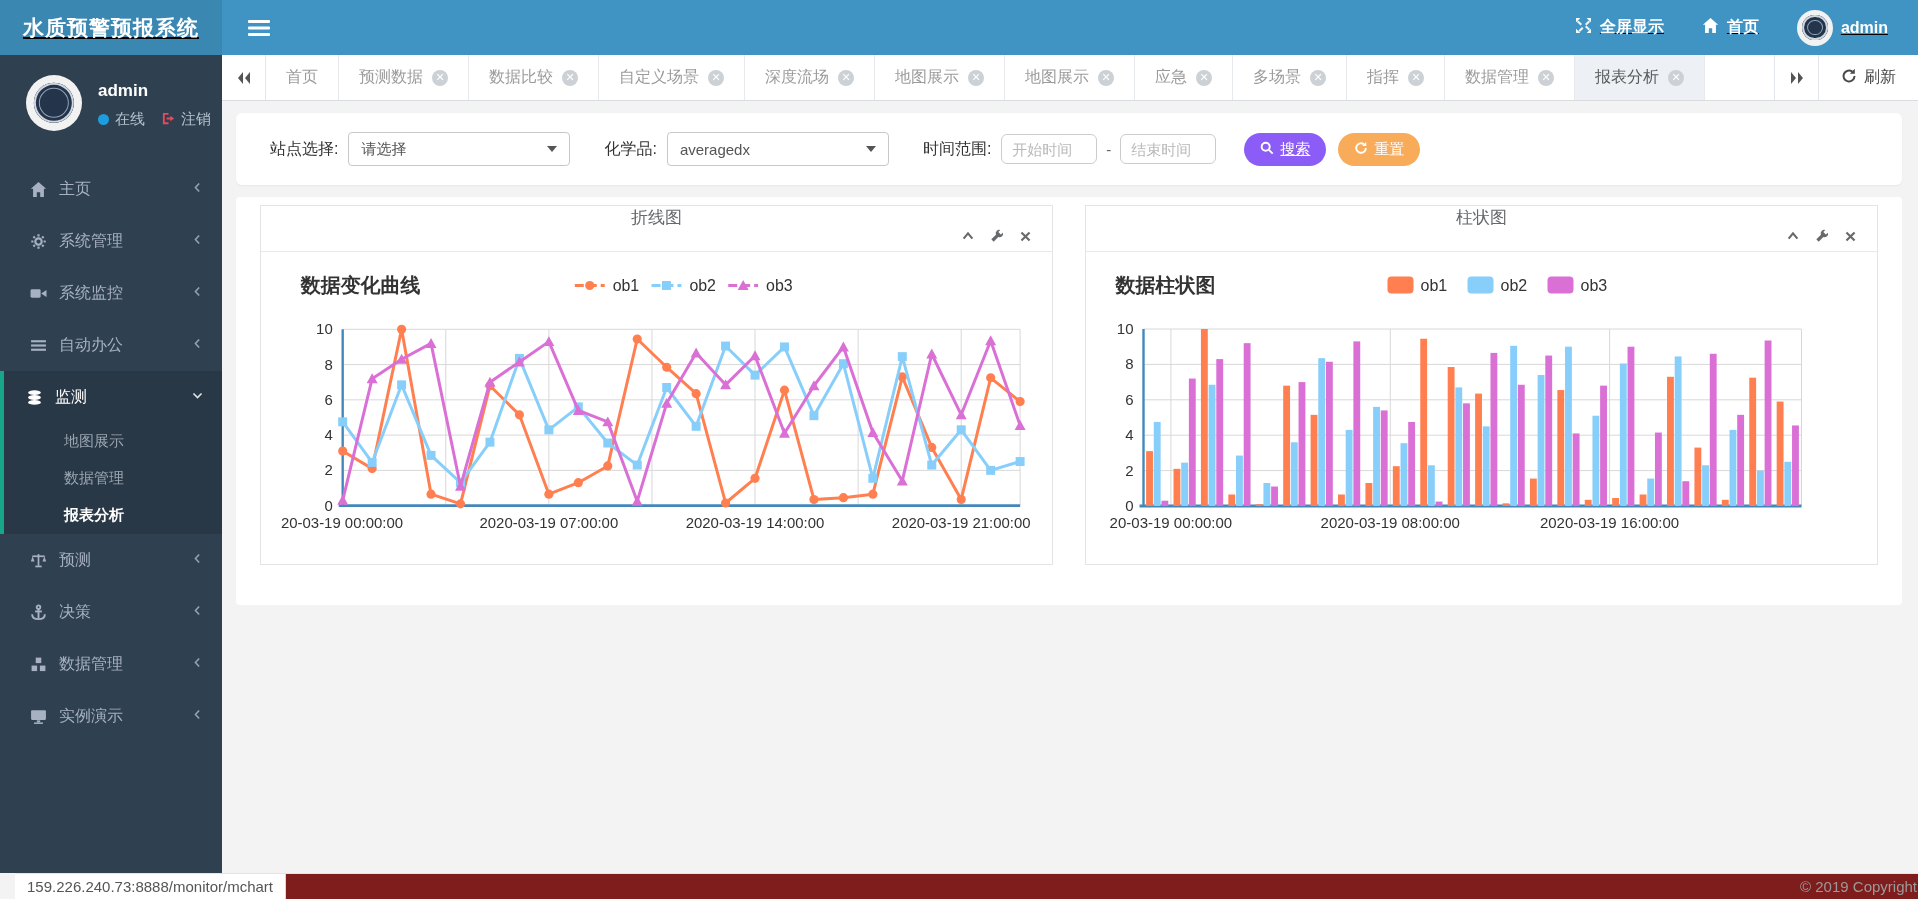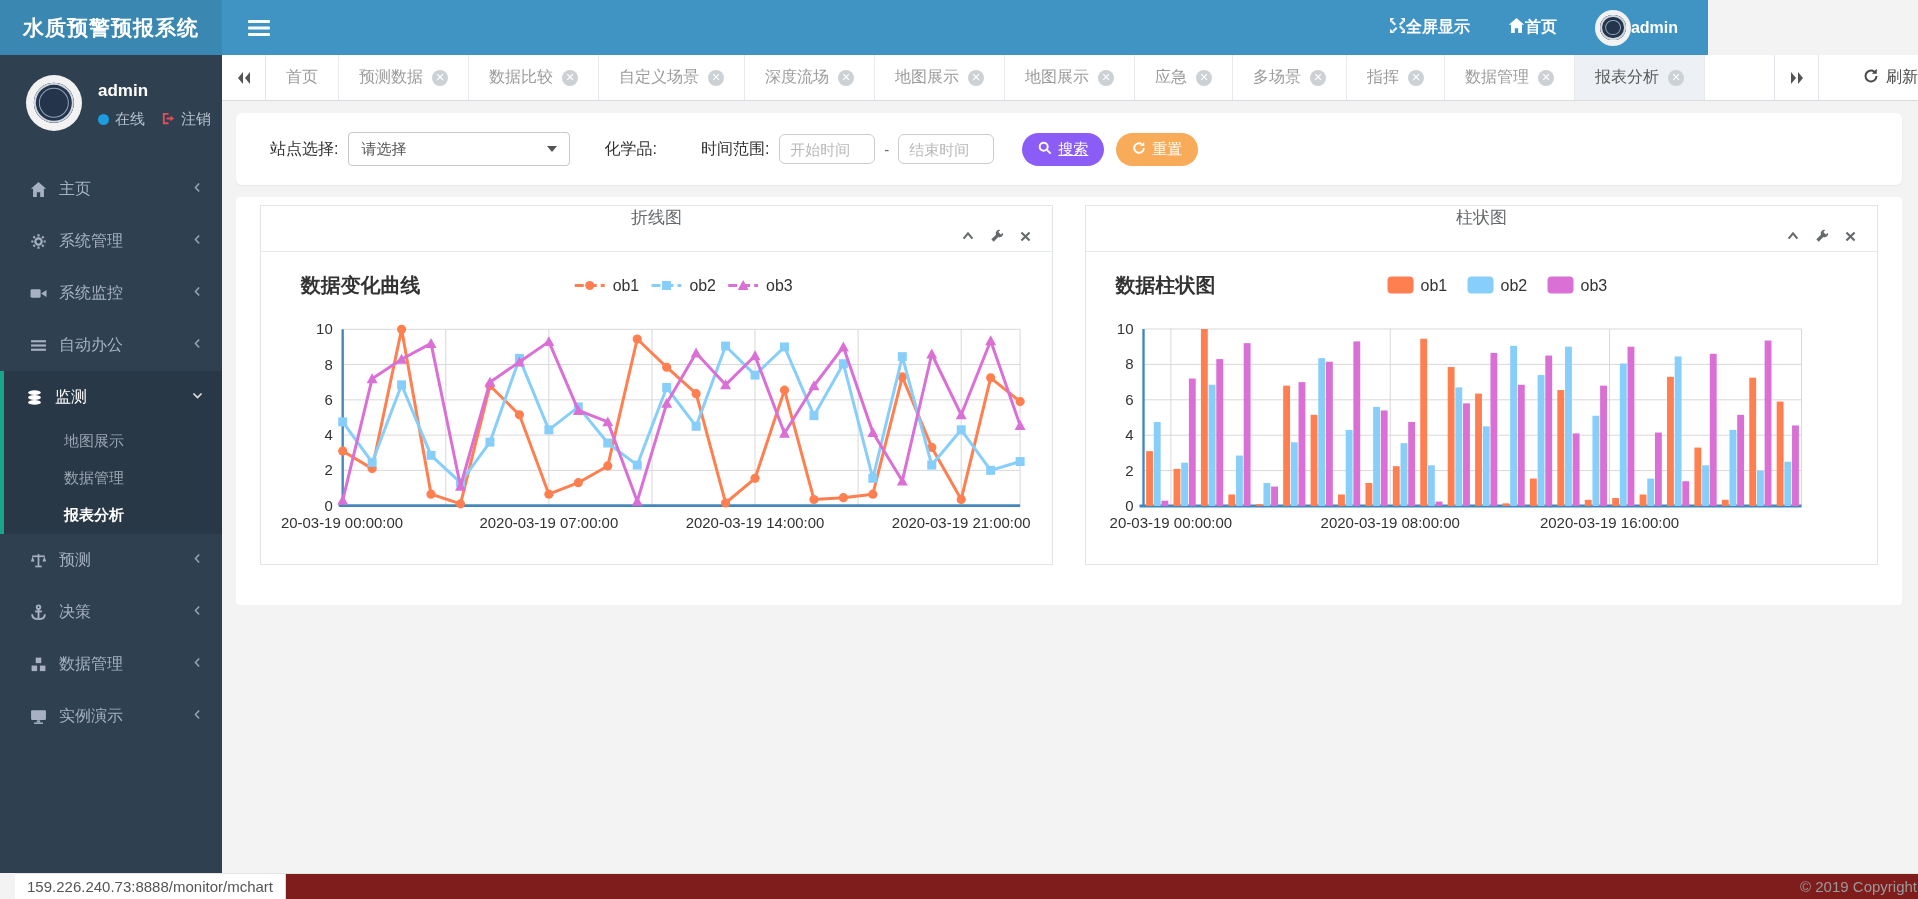--- a/index.html
+++ b/index.html
@@ -1,26 +1,26 @@
 <!DOCTYPE html>
 <html><head>
 <meta charset="utf-8">
 <style>
   * { margin:0; padding:0; box-sizing:border-box; }
   html,body { width:1918px; height:899px; overflow:hidden;
     font-family:"Liberation Sans","DejaVu Sans",sans-serif; background:#f3f3f4; }
 
   
-  .topbar { position:absolute; left:0; top:0; width:1708px; height:55px; display:flex; z-index:30; }
+  .topbar { position:absolute; left:0; top:0; width:1918px; height:55px; display:flex; z-index:30;text-decoration:underline; }
   .logo { width:222px; height:55px; background:#3a87b2; color:#fff; font-size:21px; font-weight:bold;
     display:flex; align-items:center; justify-content:center; letter-spacing:1px; }
   .nav { flex:1; background:#4094c4; display:flex; align-items:center; color:#fff; }
   .hamburger { margin-left:26px; cursor:pointer; display:flex; align-items:center; }
   .nav-right { margin-left:auto; display:flex; align-items:center; gap:38px; padding-right:30px; }
-  .nav-link { display:flex; align-items:center; color:#fff; font-size:16px; font-weight:600; cursor:pointer; }
+  .nav-link { display:flex; align-items:center; gap:8px; color:#fff; font-size:16px; font-weight:600; cursor:pointer; }
   .avatar-sm { width:36px; height:36px; border-radius:50%; background:#f2f2f2; position:relative; overflow:hidden; }
   .avatar-sm::after, .avatar-lg::after { content:""; position:absolute; left:50%; top:50%;
     transform:translate(-50%,-50%); width:72%; height:72%; border-radius:50%;
     background:#24344a; box-shadow:inset 0 0 0 2px #cfd6df, inset 0 0 0 5px #24344a, inset 0 0 0 6px #8fa3b8; }
 
   
   .sidebar { position:absolute; left:0; top:55px; width:222px; height:818px; background:#2f4050; z-index:20; }
   .user-panel { padding:20px 0 18px 26px; display:flex; gap:16px; }
   .avatar-lg { width:56px; height:56px; border-radius:50%; background:#f2f2f2; position:relative; flex:0 0 auto; }
   .user-meta { padding-top:6px; }
@@ -46,21 +46,21 @@
   .tab-arrow { width:44px; display:flex; align-items:center; justify-content:center; color:#555; cursor:pointer; }
   .tab-arrow.left { border-right:1px solid #e3e6ea; }
   .tab-arrow.right { border-left:1px solid #e3e6ea; margin-left:auto; }
   .tabs { display:flex; align-items:stretch; }
   .tab { display:flex; align-items:center; gap:9px; padding:0 20px; font-size:16px; color:#9b9b9b;
     border-right:1px solid #e7eaec; cursor:pointer; white-space:nowrap; }
   .tab.active { background:#edf0f4; color:#5a5a5a; }
   .tab-close { width:16px; height:16px; border-radius:50%; background:#ccd1d6; color:#fff;
     display:flex; align-items:center; justify-content:center; font-size:11px; line-height:1; cursor:pointer; }
   .tab-refresh { width:100px; border-left:1px solid #e3e6ea; display:flex; align-items:center;
-    justify-content:flex-end; gap:7px; color:#4a4a4a; font-size:16px; cursor:pointer; }
+    justify-content:center; gap:7px; color:#4a4a4a; font-size:16px; cursor:pointer; }
 
   .content { padding:12px 16px 0 14px; }
 
   .filter-card { background:#fff; border-radius:6px; height:72px; box-shadow:0 1px 2px rgba(0,0,0,.05);
     display:flex; align-items:center; padding-left:34px; }
   .f-label { font-size:16px; color:#333; margin-right:10px; }
   .select { width:222px; height:34px; border:1px solid #c8c8c8; border-radius:4px; background:#fff;
     display:flex; align-items:center; padding:0 12px; font-size:15px; color:#555; cursor:pointer; }
   .caret { margin-left:auto; width:0; height:0; border-left:5px solid transparent;
     border-right:5px solid transparent; border-top:6px solid #555; }
@@ -386,20 +386,24 @@
   <div class="content">
 
     <div class="filter-card">
       <span class="f-label">站点选择:</span>
       <div class="select">
         <span>请选择</span>
         <span class="caret"></span>
       </div>
       <span class="gap32"></span>
       <span class="f-label">化学品:</span>
+      <div class="select">
+        <span>averagedx</span>
+        <span class="caret"></span>
+      </div>
       <span class="gap32"></span>
       <span class="f-label">时间范围:</span>
       <input class="t-input" placeholder="开始时间" style="">
       <span class="dash">-</span>
       <input class="t-input" placeholder="结束时间" style="">
       <button class="btn search">
         <span>
           <svg width="14" height="14" viewBox="0 0 16 16" fill="none" stroke="#fff" stroke-width="2.2">
               <circle cx="6.5" cy="6.5" r="4.6"></circle>
               <line x1="10.2" y1="10.2" x2="14.5" y2="14.5"></line>

